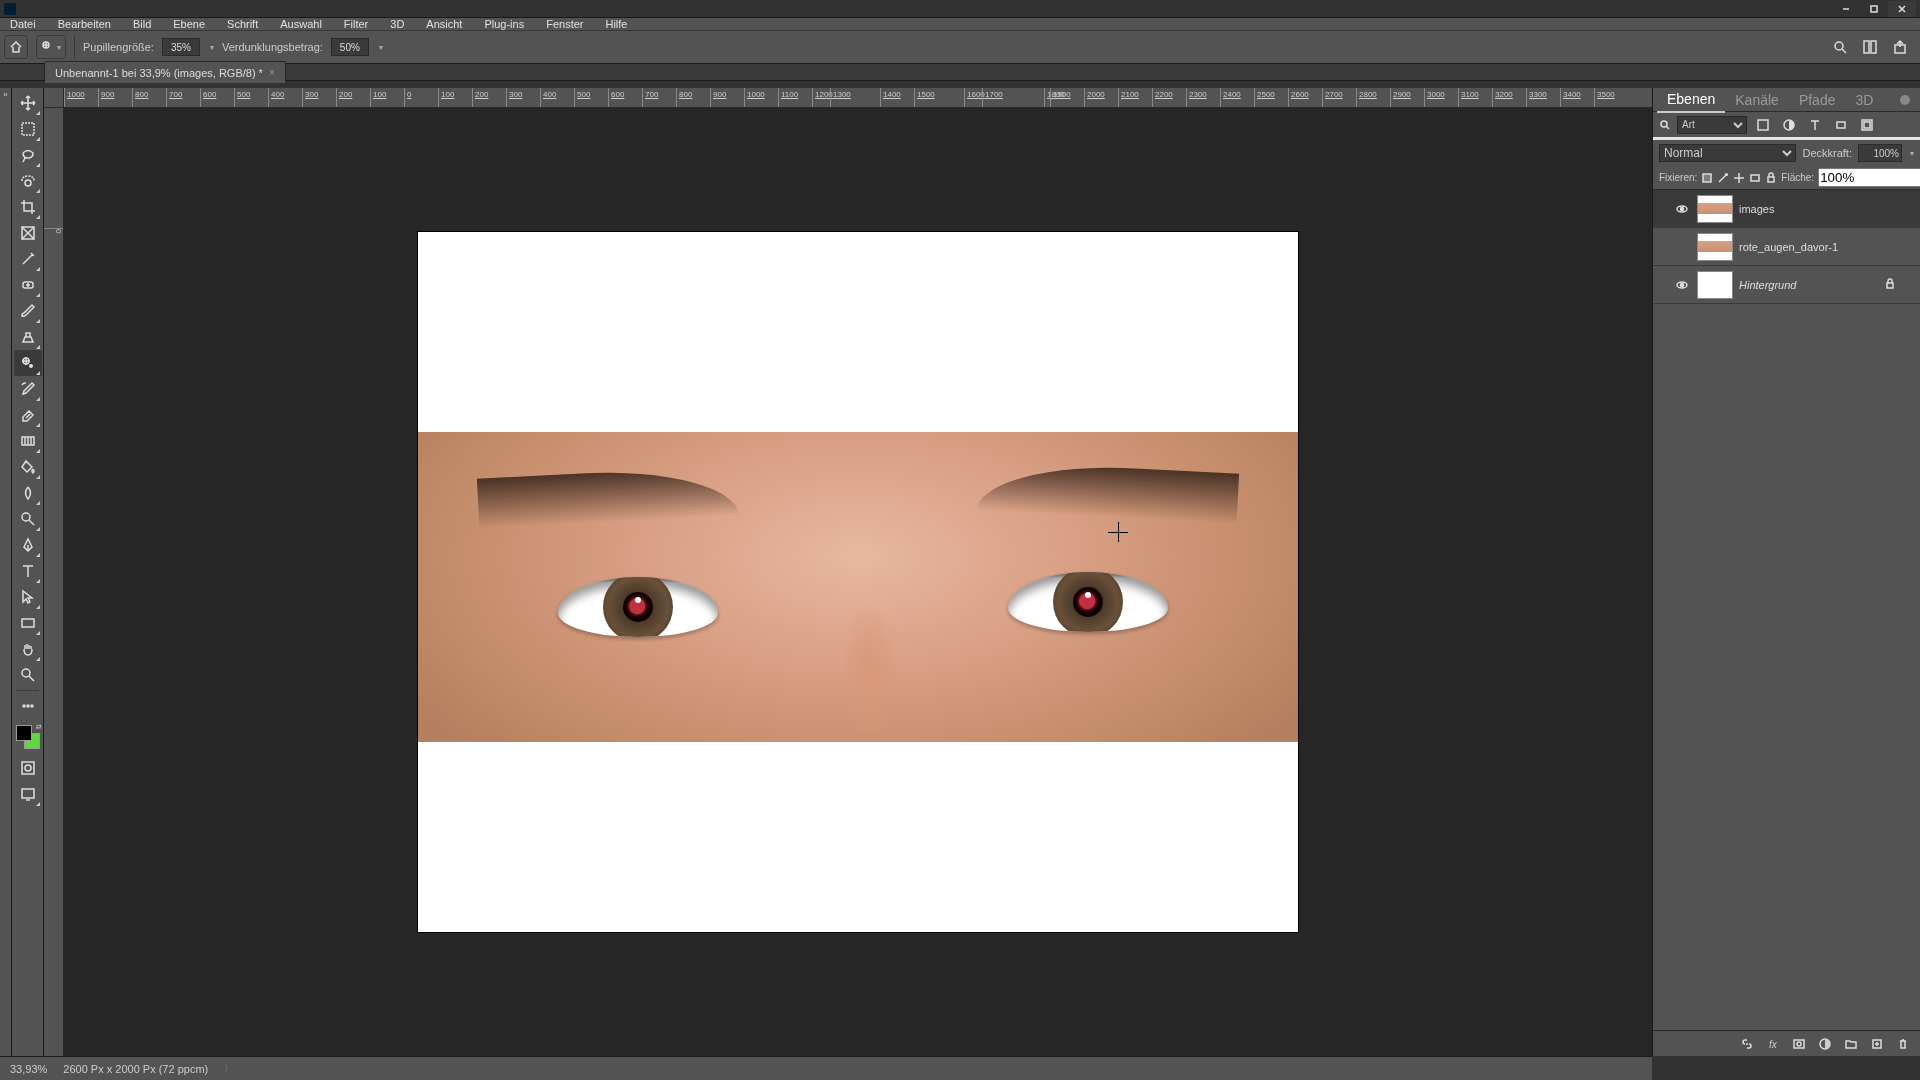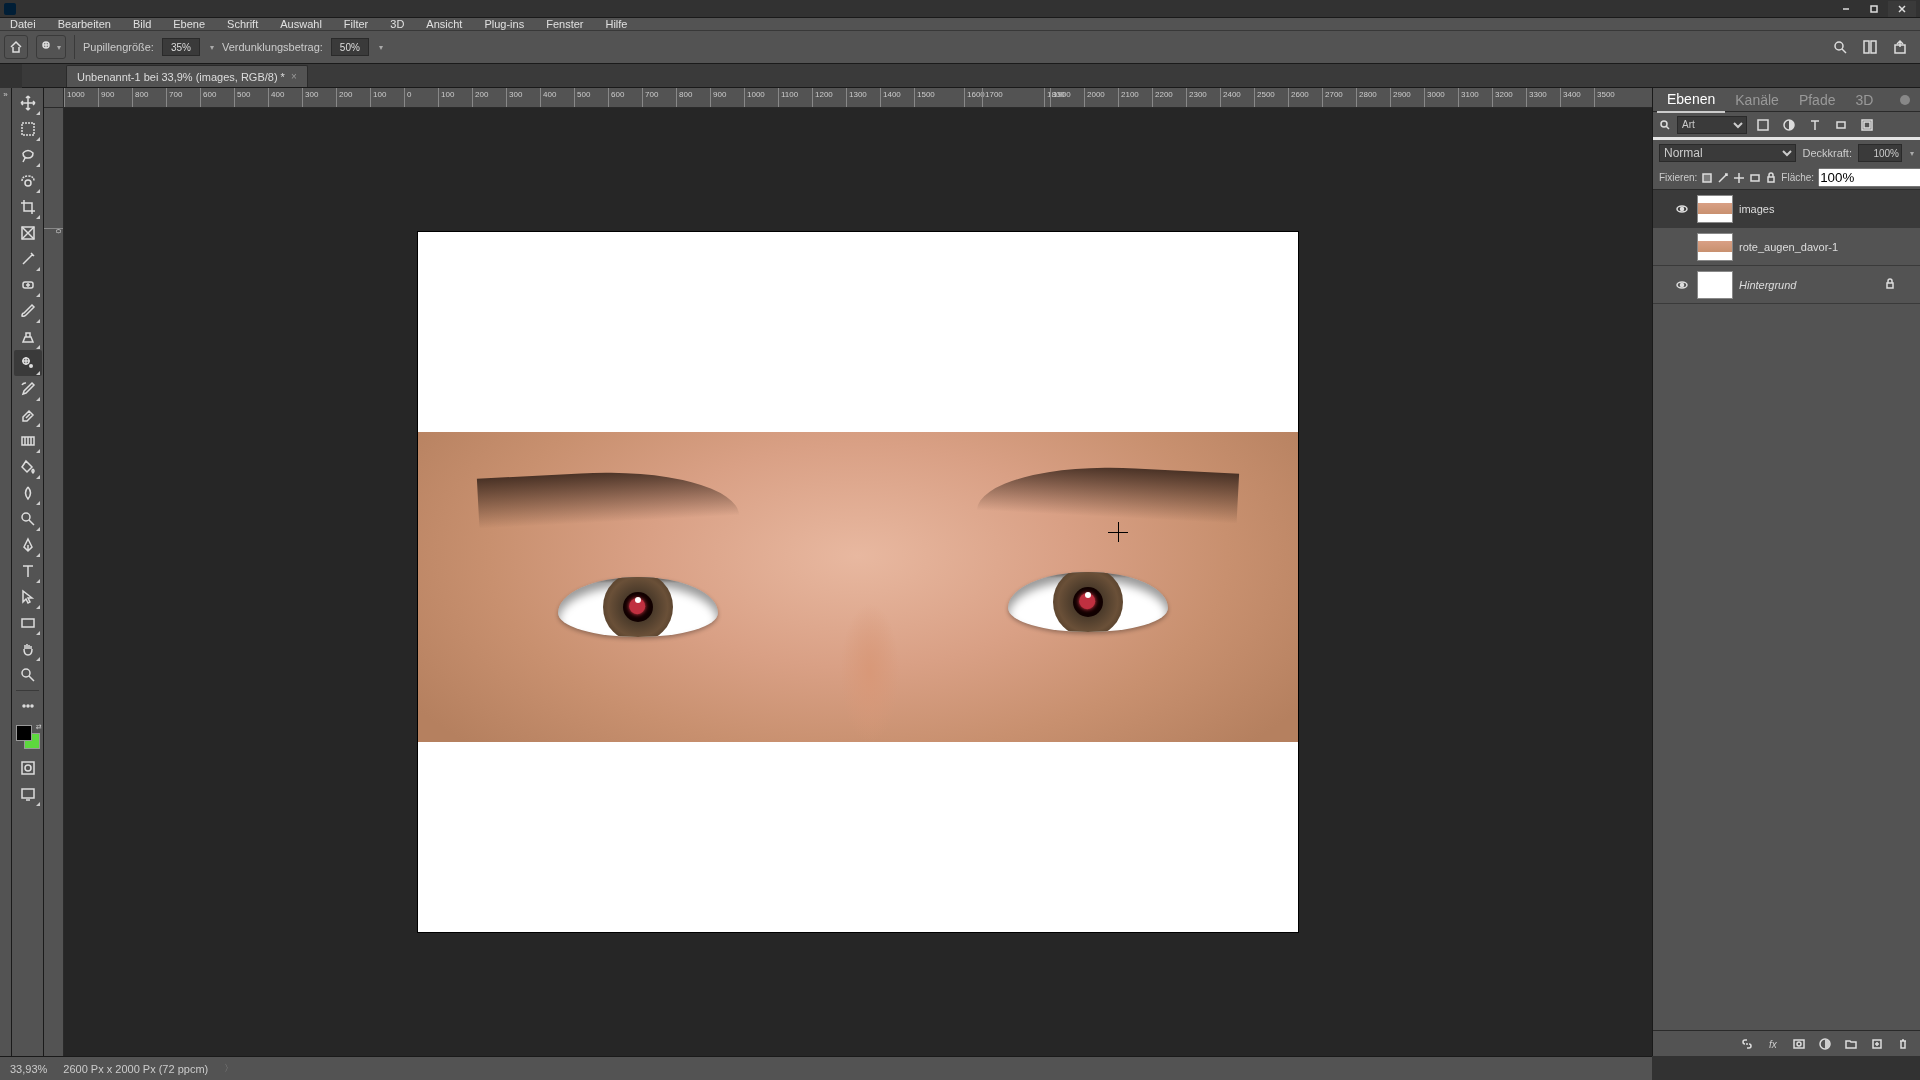--- a/index.html
+++ b/index.html
@@ -19,21 +19,21 @@
 
 .optionsbar { height: 34px; background: #535353; border-top: 1px solid #383838; border-bottom: 1px solid #1a1a1a; display: flex; align-items: center; padding: 0 4px; gap: 8px; font-size: 11px; color: #ccc; }
 .home-btn { width: 24px; height: 24px; display: flex; align-items: center; justify-content: center; border: 1px solid #3a3a3a; border-radius: 3px; }
 .tool-preset { width: 30px; height: 24px; display: flex; align-items: center; justify-content: center; border: 1px solid #3a3a3a; border-radius: 3px; position: relative; }
 .opt-input { width: 38px; height: 18px; background: #3a3a3a; border: 1px solid #2a2a2a; color: #ddd; font-size: 10px; text-align: center; }
 .opt-chevron { font-size: 8px; color: #aaa; margin-left: 2px; }
 .optionsbar .right { margin-left: auto; display: flex; gap: 10px; align-items: center; padding-right: 6px; }
 .icon-btn-sm { width: 20px; height: 20px; display: flex; align-items: center; justify-content: center; color: #ccc; }
 
 
-.doctab-row { height: 24px; background: #3a3a3a; border-bottom: 1px solid #1a1a1a; display: flex; align-items: flex-end; padding-left: 44px; margin-left: 22px; }
+.doctab-row { height: 17px; background: #3a3a3a; border-bottom: 1px solid #1a1a1a; display: flex; align-items: center; padding-left: 44px; }
 .doctab { height: 22px; background: #535353; border: 1px solid #2a2a2a; border-bottom: none; padding: 0 10px; display: flex; align-items: center; gap: 6px; font-size: 11px; color: #ddd; border-radius: 2px 2px 0 0; }
 .doctab .close-x { font-size: 10px; color: #999; }
 
 
 .main-area { position: absolute; top: 88px; bottom: 24px; left: 0; right: 0; display: flex; }
 
 
 .toolbox-collapse { width: 12px; background: #535353; border-right: 1px solid #1a1a1a; display:flex; align-items:flex-start; justify-content:center; padding-top:2px;}
 .toolbox-collapse span { color:#ccc; font-size:8px;}
 .toolbox { width: 32px; background: #535353; border-right: 1px solid #1a1a1a; display: flex; flex-direction: column; padding: 2px 0; gap: 0; }
@@ -43,21 +43,21 @@
 .tool .corner { position: absolute; bottom: 1px; right: 2px; width: 0; height: 0; border-left: 4px solid transparent; border-bottom: 4px solid #ccc; }
 .color-swatches { margin: 6px auto; width: 24px; height: 24px; position: relative; }
 .color-swatches .fg { position: absolute; top: 0; left: 0; width: 16px; height: 16px; background: #000; border: 1px solid #999; }
 .color-swatches .bg { position: absolute; bottom: 0; right: 0; width: 16px; height: 16px; background: #5dd83e; border: 1px solid #999; }
 .mini-reset { position:absolute; top:-2px; right:-2px; font-size:7px; color:#ccc;}
 
 
 .canvas-wrap { flex: 1; position: relative; background: #262626; overflow: hidden; }
 .ruler-h { position: absolute; top: 0; left: 20px; right: 0; height: 20px; background: #535353; border-bottom: 1px solid #2a2a2a; overflow: hidden; }
 .ruler-h .ticks { position: relative; height: 100%; display: flex; font-size: 8px; color: #ccc; }
-.ruler-h .tick { position: absolute; top: 0; height: 100%; border-left: 1px solid #888; padding-left: 2px; padding-top:2px;}
+.ruler-h .tick { position: absolute; top: 0; height: 100%; border-left: 1px solid #888; padding-left: 2px; padding-top:2px;text-decoration:underline;}
 .ruler-v { position: absolute; top: 20px; left: 0; bottom: 0; width: 20px; background: #535353; border-right: 1px solid #2a2a2a; }
 .ruler-v .tick-v { position: absolute; left:0; width:100%; border-top:1px solid #888; font-size:8px; color:#ccc; text-align:center; writing-mode: vertical-rl; }
 .ruler-corner { position: absolute; top: 0; left: 0; width: 20px; height: 20px; background: #535353; border-right: 1px solid #2a2a2a; border-bottom: 1px solid #2a2a2a; }
 
 .document-canvas { position: absolute; top: 20px; left: 20px; right: 0; bottom: 0; display: flex; align-items: center; justify-content: center; }
 .artboard { width: 880px; height: 700px; background: #fff; box-shadow: 0 0 0 1px #000; position: relative; }
 .face-image { position: absolute; top: 200px; left: 0; right: 0; height: 310px; overflow:hidden; }
 .face-image .skin { position:absolute; inset:0; background: radial-gradient(ellipse 60% 90% at 50% 40%, #e8b8a0 0%, #d9a085 40%, #c8906f 70%, #b5805f 100%); }
 .face-image .nose { position:absolute; left:48%; top:55%; width:60px; height:140px; background: radial-gradient(ellipse, #d89878 0%, rgba(216,152,120,0) 70%); border-radius:50%;}
 .eyebrow-l { position:absolute; top:40px; left:60px; width:260px; height:50px; background: linear-gradient(180deg, rgba(60,40,30,0.9), rgba(60,40,30,0)); border-radius: 0 60% 0 0 / 0 100% 0 0; transform: rotate(-3deg);}
@@ -402,21 +402,21 @@
           <div class="tick" style="left: 442px;">300</div>
           <div class="tick" style="left: 476px;">400</div>
           <div class="tick" style="left: 510px;">500</div>
           <div class="tick" style="left: 544px;">600</div>
           <div class="tick" style="left: 578px;">700</div>
           <div class="tick" style="left: 612px;">800</div>
           <div class="tick" style="left: 646px;">900</div>
           <div class="tick" style="left: 680px;">1000</div>
           <div class="tick" style="left: 714px;">1100</div>
           <div class="tick" style="left: 748px;">1200</div>
-          <div class="tick" style="left: 782px;">1300</div>
+          <div class="tick" style="left: 766px;">1300</div>
           <div class="tick" style="left: 816px;">1400</div>
           <div class="tick" style="left: 850px;">1500</div>
           <div class="tick" style="left: 900px;">1600</div>
           <div class="tick" style="left: 918px;">1700</div>
           <div class="tick" style="left: 980px;">1800</div>
           <div class="tick" style="left: 986px;">1900</div>
           <div class="tick" style="left: 1020px;">2000</div>
           <div class="tick" style="left: 1054px;">2100</div>
           <div class="tick" style="left: 1088px;">2200</div>
           <div class="tick" style="left: 1122px;">2300</div>

